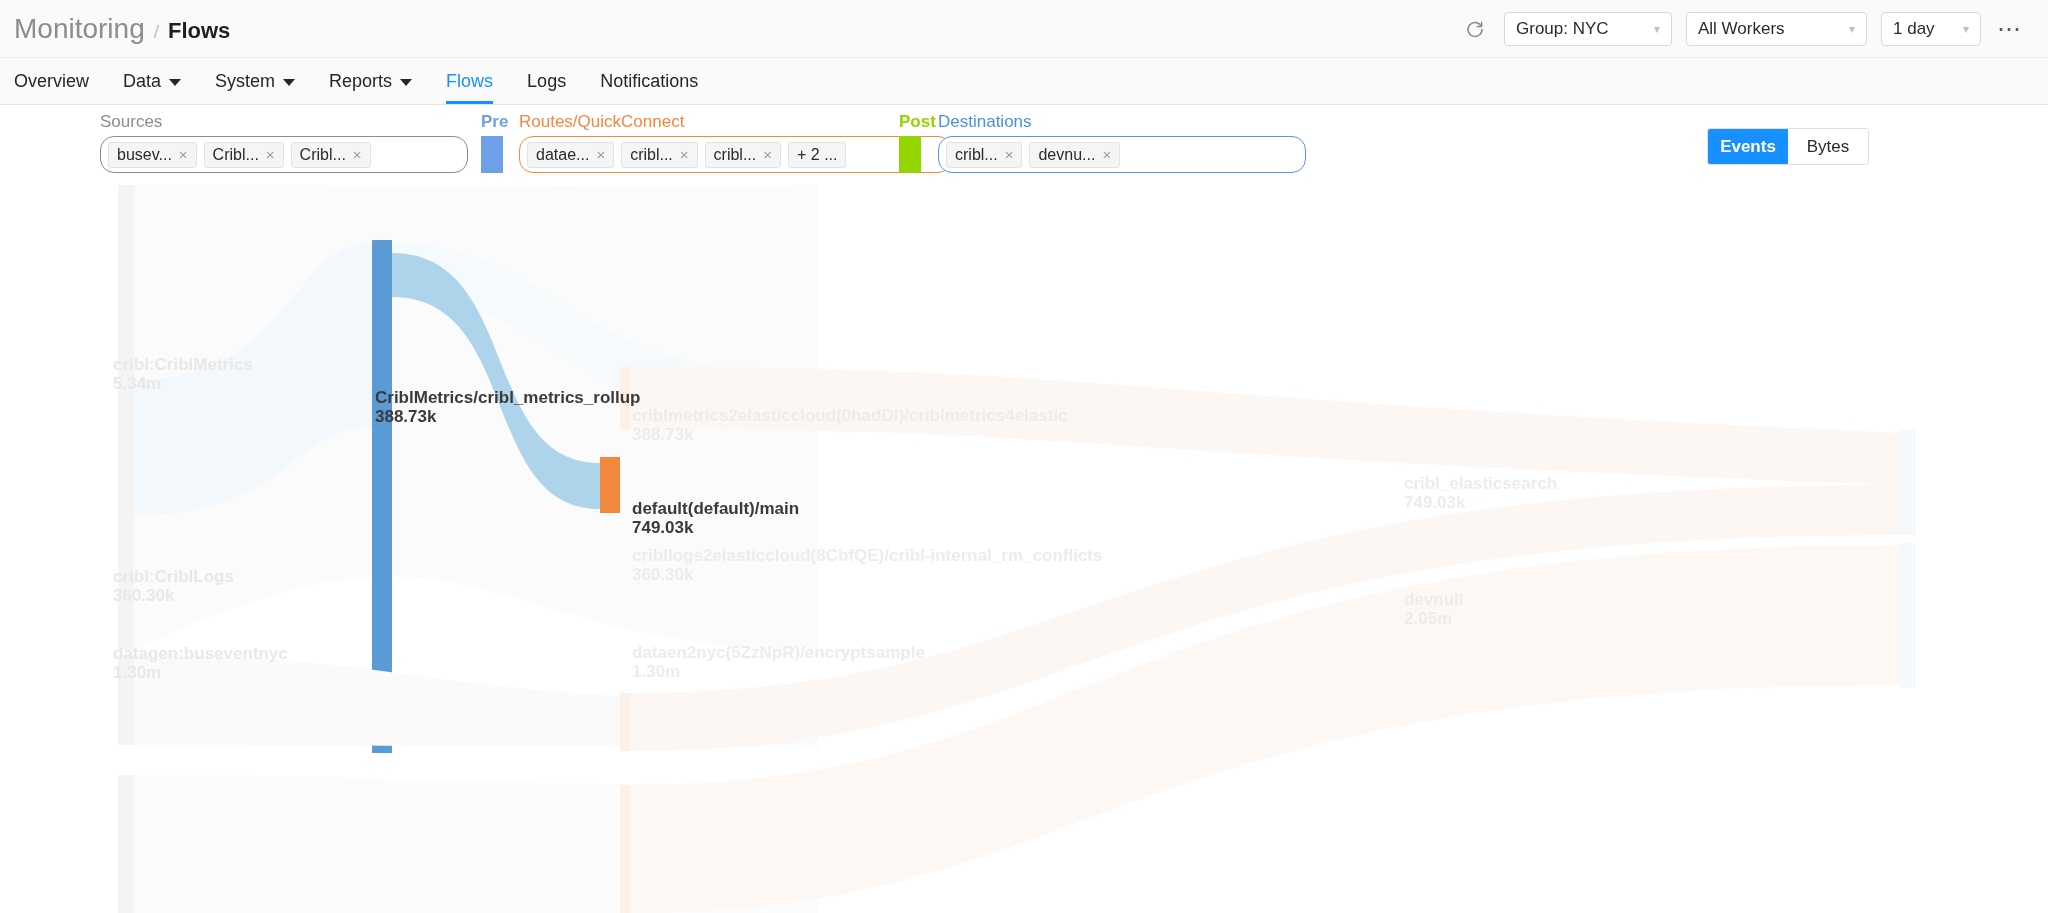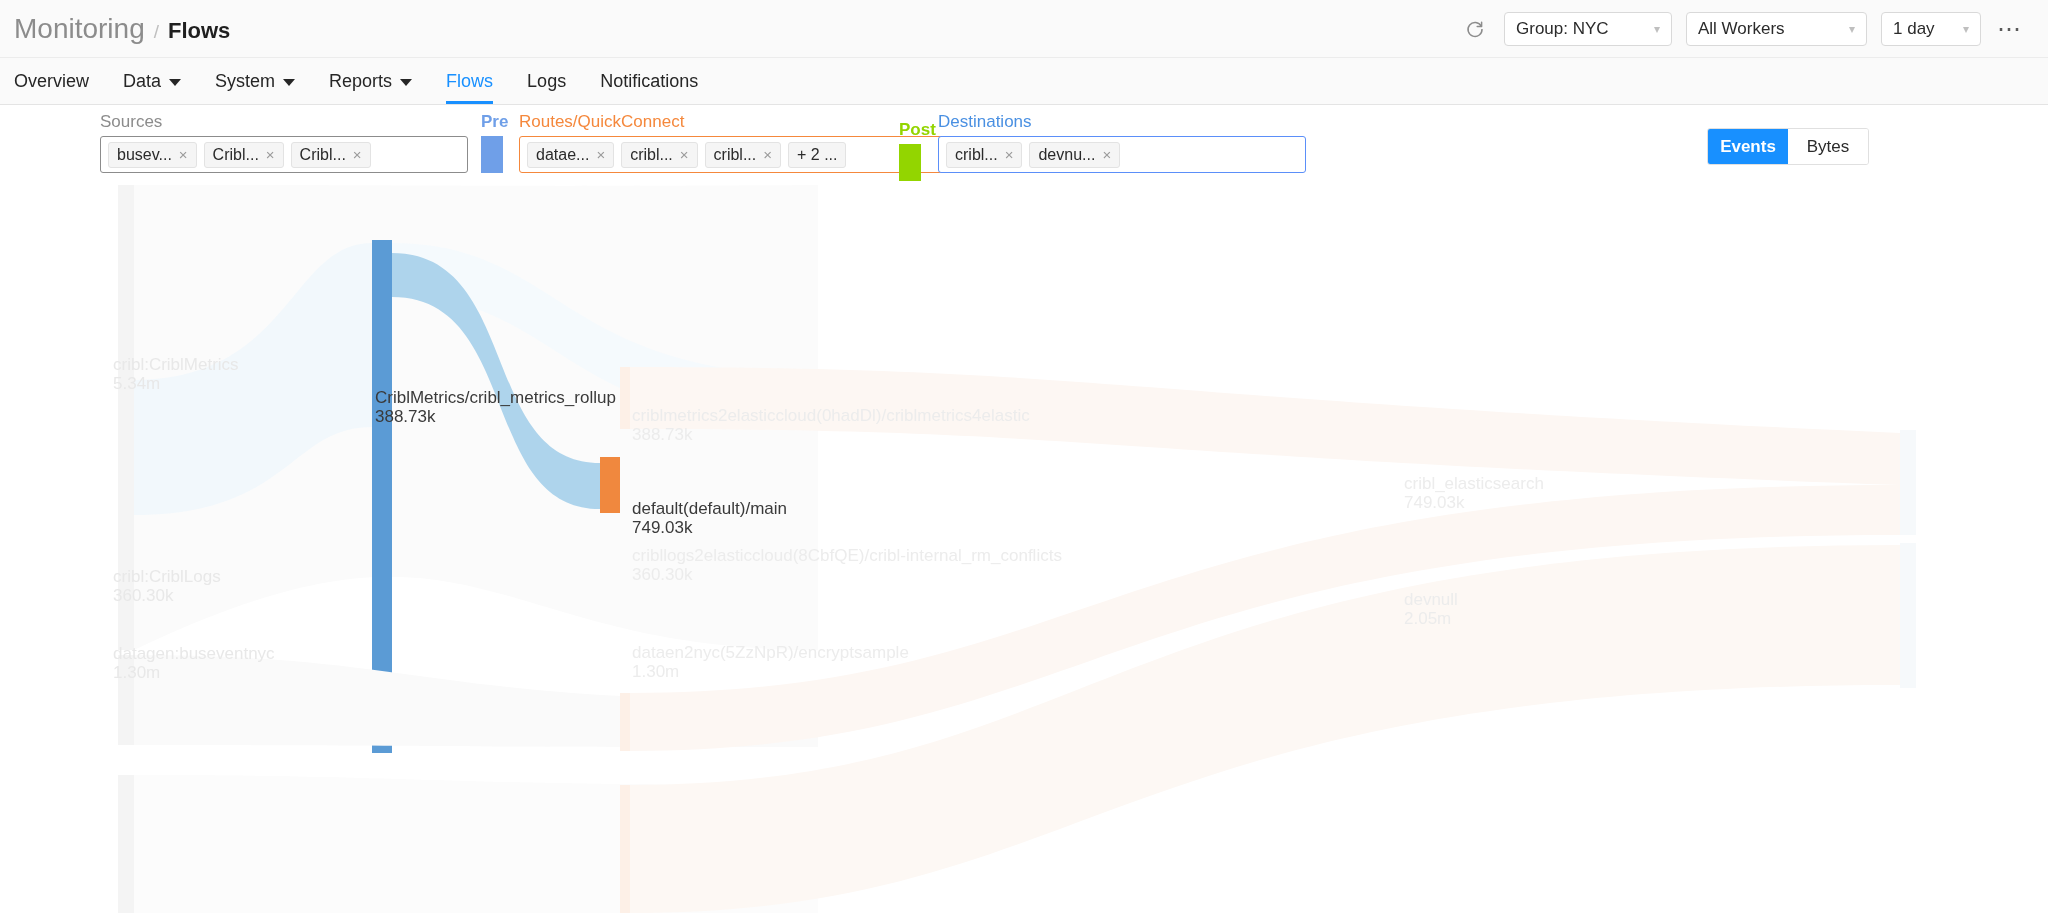--- a/index.html
+++ b/index.html
@@ -114,21 +114,21 @@
   }
   .flabel.sources { color: #8c8c8c; }
   .flabel.routes  { color: #f5883c; }
   .flabel.dests   { color: #4a90e2; }
   .flabel.pre     { color: #6f9fe8; font-weight: bold; }
   .flabel.post    { color: #93d500; font-weight: bold; }
 
   .fbox {
     height: 37px;
     border: 1px solid #8c8c8c;
-    border-radius: 3px;
+    border-radius: 14px;
     background: #fff;
     display: flex;
     align-items: center;
     gap: 7px;
     padding: 0 7px;
   }
   .fbox.routes { border-color: #f5883c; }
   .fbox.dests  { border-color: #5b8ff9; }
 
   .chip {
@@ -182,20 +182,21 @@
     overflow: hidden;
   }
   .sankey-svg { position: absolute; left: 0; top: 0; }
 
   .slabel {
     position: absolute;
     font-size: 17px;
     line-height: 19px;
     white-space: nowrap;
     pointer-events: none;
+    font-weight: bold;
   }
   .slabel .t1 { display: block; }
   .slabel .t2 { display: block; }
   .slabel.dim  { color: #e8e8e8; }
   .slabel.dim2 { color: #ececec; }
   .slabel.lit  { color: #3a3a3a; }
 </style>
 </head>
 <body>
 
@@ -299,21 +300,21 @@
         <div class="chip">
           <span>cribl...</span>
           <span class="x">×</span>
         </div>
         <div class="chip more">
           <span>+ 2 ...</span>
         </div>
       </div>
   </div>
 
-  <div class="filter-wrap" style="left:899px; top:16px;">
+  <div class="filter-wrap" style="left:899px; top:8px;">
     <div class="flabel post">Post</div>
     <div class="prepost-bar post"></div>
   </div>
 
   <div class="filter-wrap" style="left:938px; top:8px;">
     <div class="flabel dests">Destinations</div>
     <div class="fbox dests" style="width:368px;" id="dests-box">
         <div class="chip">
           <span>cribl...</span>
           <span class="x">×</span>

